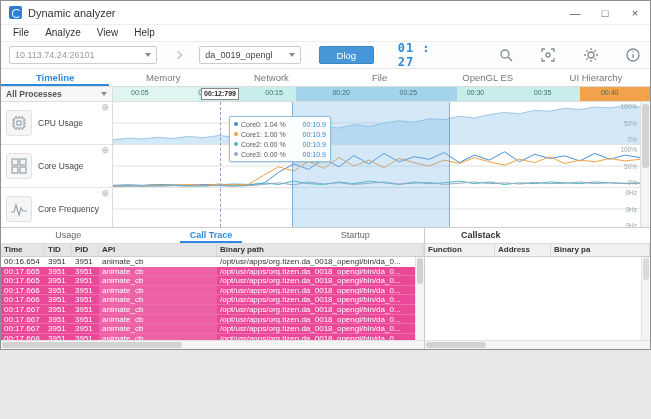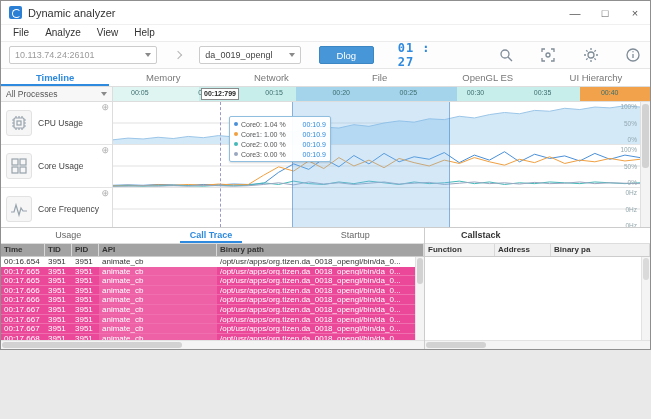--- a/index.html
+++ b/index.html
@@ -45,21 +45,21 @@
 
   
   .tabs { height:18px; display:flex; border-bottom:1px solid #ddd; flex:0 0 auto; }
   .tab { flex:1; text-align:center; font-size:9.5px; color:#777; line-height:17px; }
   .tab.sel { color:#2e8ade; font-weight:bold; border-bottom:2px solid #2e8ade; }
 
   
   .tl-header { height:15px; display:flex; border-bottom:1px solid #ddd; flex:0 0 auto; }
   .proc-filter { width:112px; flex:0 0 112px; background:#f7f7f7; border-right:1px solid #ddd;
                  font-size:8.5px; color:#555; display:flex; align-items:center;
-                 justify-content:space-between; padding:0 5px; }
+                 justify-content:space-between; padding:0 5px;font-weight:bold; }
   .ruler { flex:1; position:relative; overflow:hidden;
            background:linear-gradient(to right,#dff5f2 0%,#dff5f2 16%,#c8eeec 16%,#c8eeec 87%,#f2a24b 87%,#f2a24b 100%); }
   .ruler .tick { position:absolute; top:2px; transform:translateX(-50%); font-size:7px; color:#3c6e6e; }
   .ruler-sel { position:absolute; left:34%; width:30%; top:0; bottom:0; background:rgba(120,180,235,.45); }
   .marker-box { position:absolute; left:16.4%; top:1px; background:#fff; border:1px solid #8a8a8a;
                 font-size:7px; font-weight:bold; color:#222; padding:0 2px; line-height:10px; z-index:3; }
 
   
   .tl-body { flex:1 1 auto; display:flex; overflow:hidden; position:relative; }
   .tl-left { width:112px; flex:0 0 112px; border-right:1px solid #ddd; display:flex; flex-direction:column; }
@@ -98,21 +98,21 @@
   .tl-scroll .thumb { position:absolute; top:2px; left:1px; width:7px; height:64px; background:#d2d2d2; border-radius:3px; }
 
   
   .bottom { height:122px; flex:0 0 122px; border-top:1px solid #ccc; display:flex; }
   .bottom-left { width:424px; flex:0 0 424px; border-right:1px solid #ccc; display:flex;
                  flex-direction:column; position:relative; overflow:hidden; }
   .btabs { height:16px; flex:0 0 16px; display:flex; justify-content:space-around; border-bottom:1px solid #ddd; }
   .btab { font-size:9px; color:#666; line-height:14px; padding:0 10px; }
   .btab.sel { color:#2e8ade; font-weight:bold; border-bottom:2px solid #2e8ade; }
 
-  .thead { height:13px; flex:0 0 13px; display:flex; background:#a3a3a3; border-bottom:1px solid #ccc;
+  .thead { height:13px; flex:0 0 13px; display:flex; background:#e5e5e5; border-bottom:1px solid #ccc;
            font-size:8px; font-weight:bold; color:#333; }
   .thead .cell { border-right:1px solid #d8d8d8; line-height:12px; }
   .cell { padding-left:3px; overflow:hidden; white-space:nowrap; }
   .c-time { width:44px; flex:0 0 44px; } .c-tid { width:27px; flex:0 0 27px; }
   .c-pid { width:27px; flex:0 0 27px; } .c-api { width:118px; flex:0 0 118px; }
   .c-path { flex:1; }
   .tbody { flex:1; overflow:hidden; font-size:8px; }
   .trow { display:flex; height:9.6px; line-height:9.5px; color:#333; background:#fff; }
   .trow.sel { background:#ec4899; color:#fff; border-bottom:1px solid rgba(255,255,255,.22); }
   .trow.sel .c-api { background:rgba(255,255,255,.14); }

